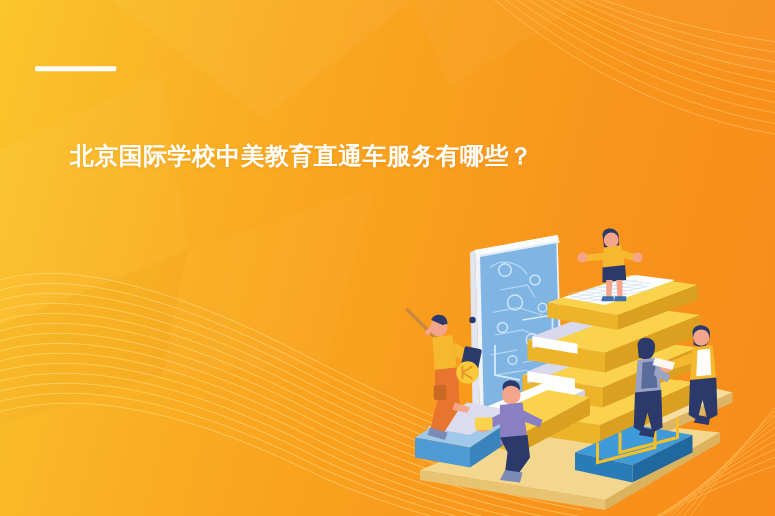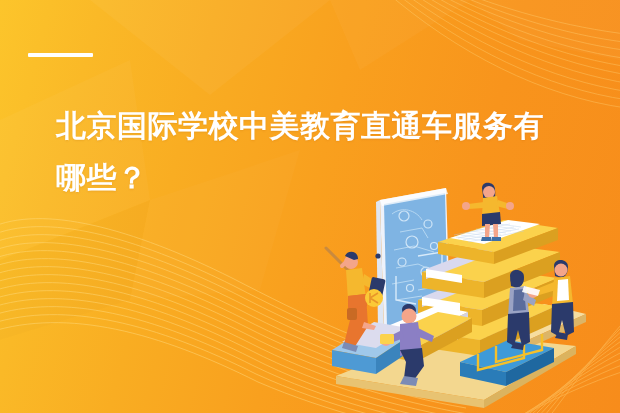--- a/index.html
+++ b/index.html
@@ -35,21 +35,21 @@
     height: 4px;
     background: #ffffff;
     border-radius: 1px;
   }
   #headline {
     position: absolute;
     left: 56px;
     top: 100px;
     width: 510px;
     color: #ffffff;
-    font-size: 30px;
+    font-size: 19px;
     font-weight: bold;
     line-height: 52px;
     letter-spacing: 0.5px;
     text-shadow: 0 1px 2px rgba(180,95,10,0.18);
     white-space: normal;
   }
 
   
   #illustration {
     position: absolute;

